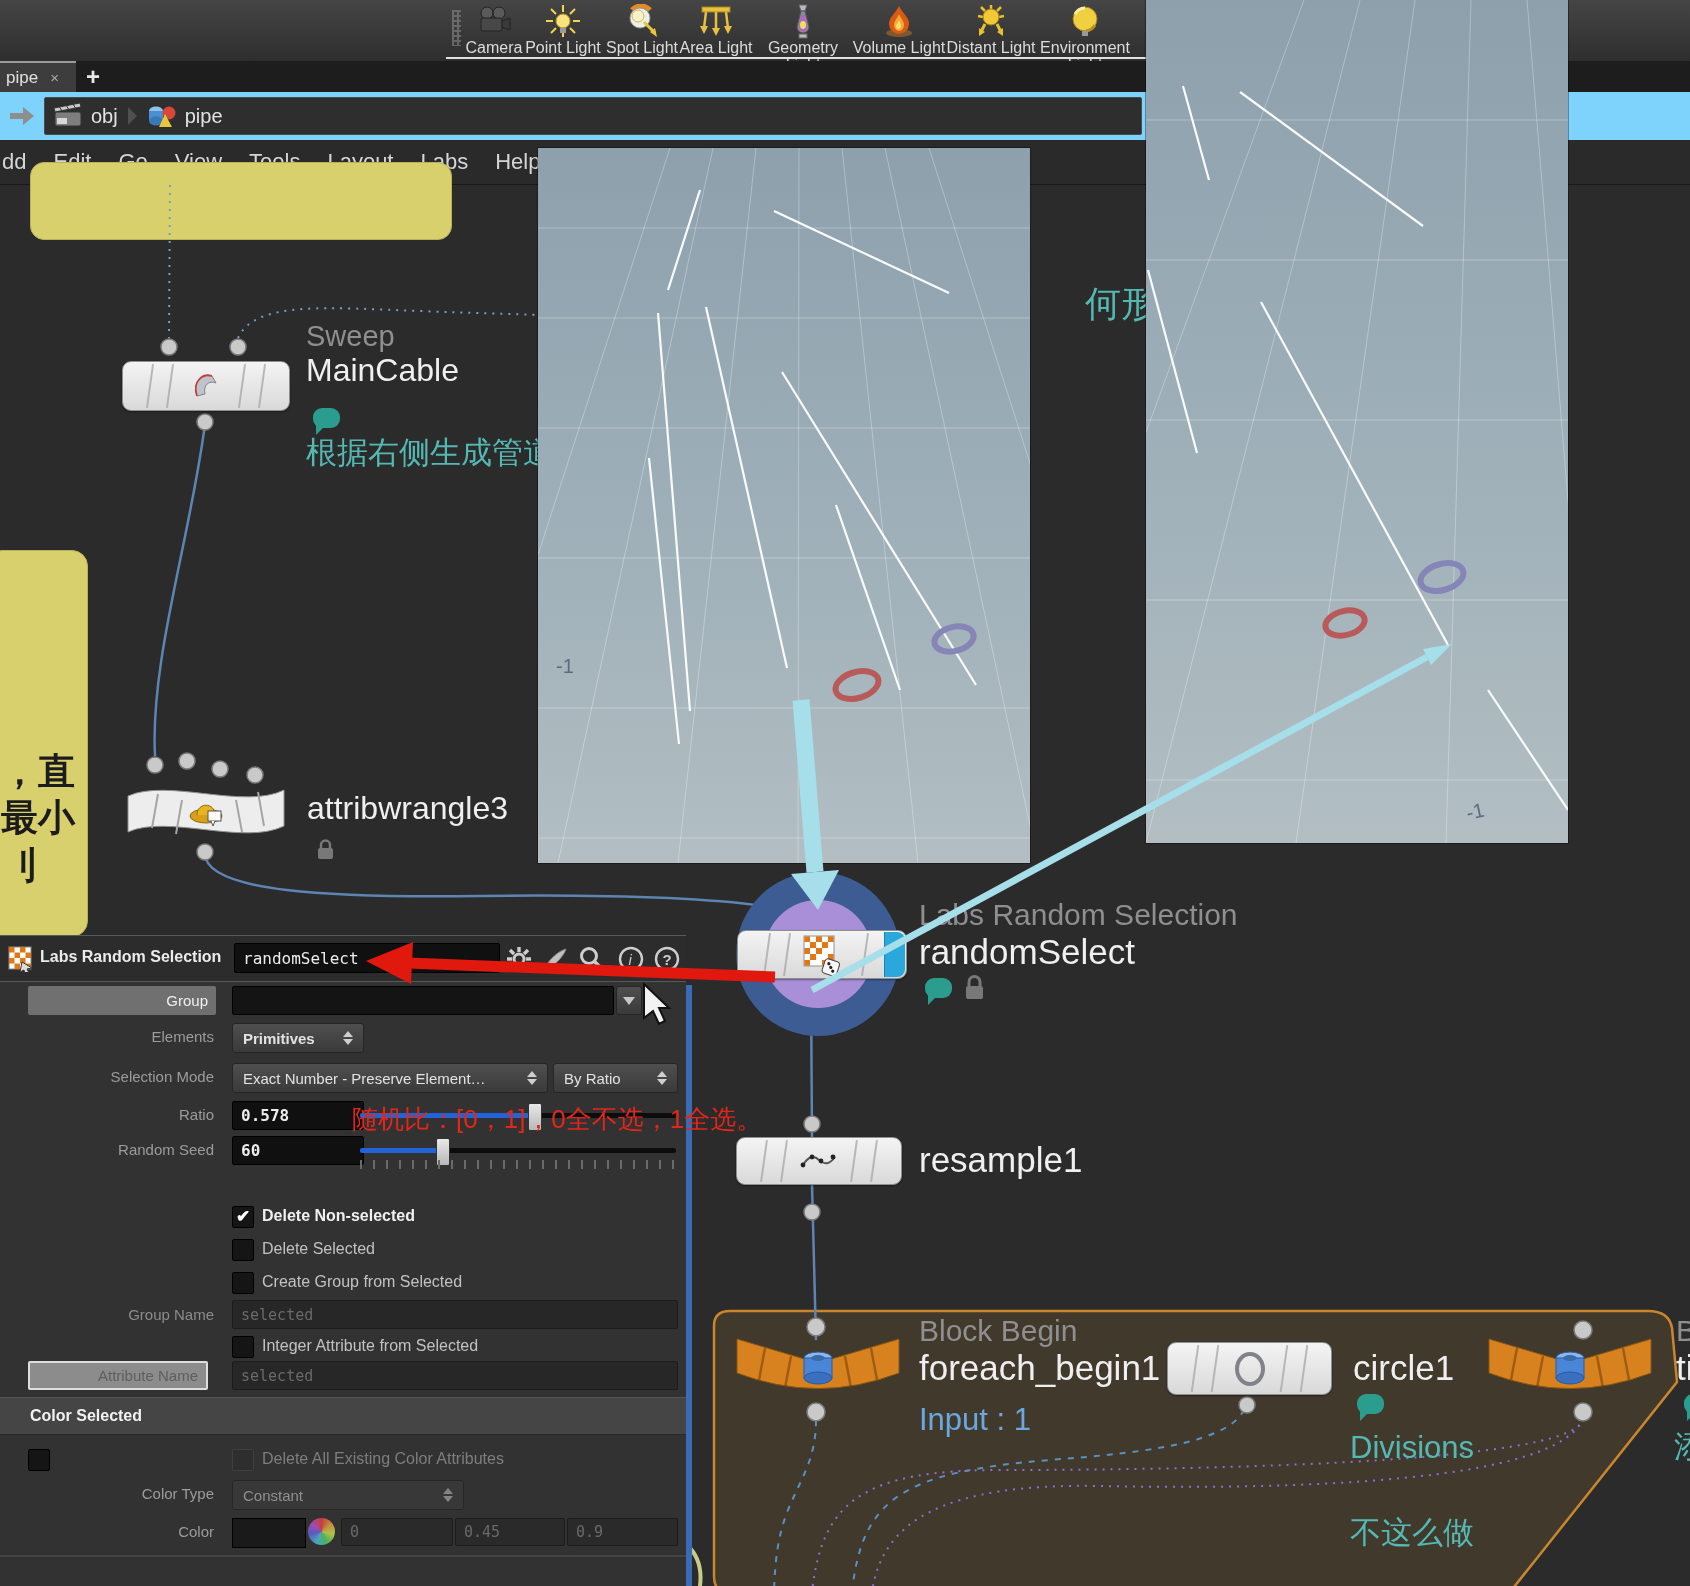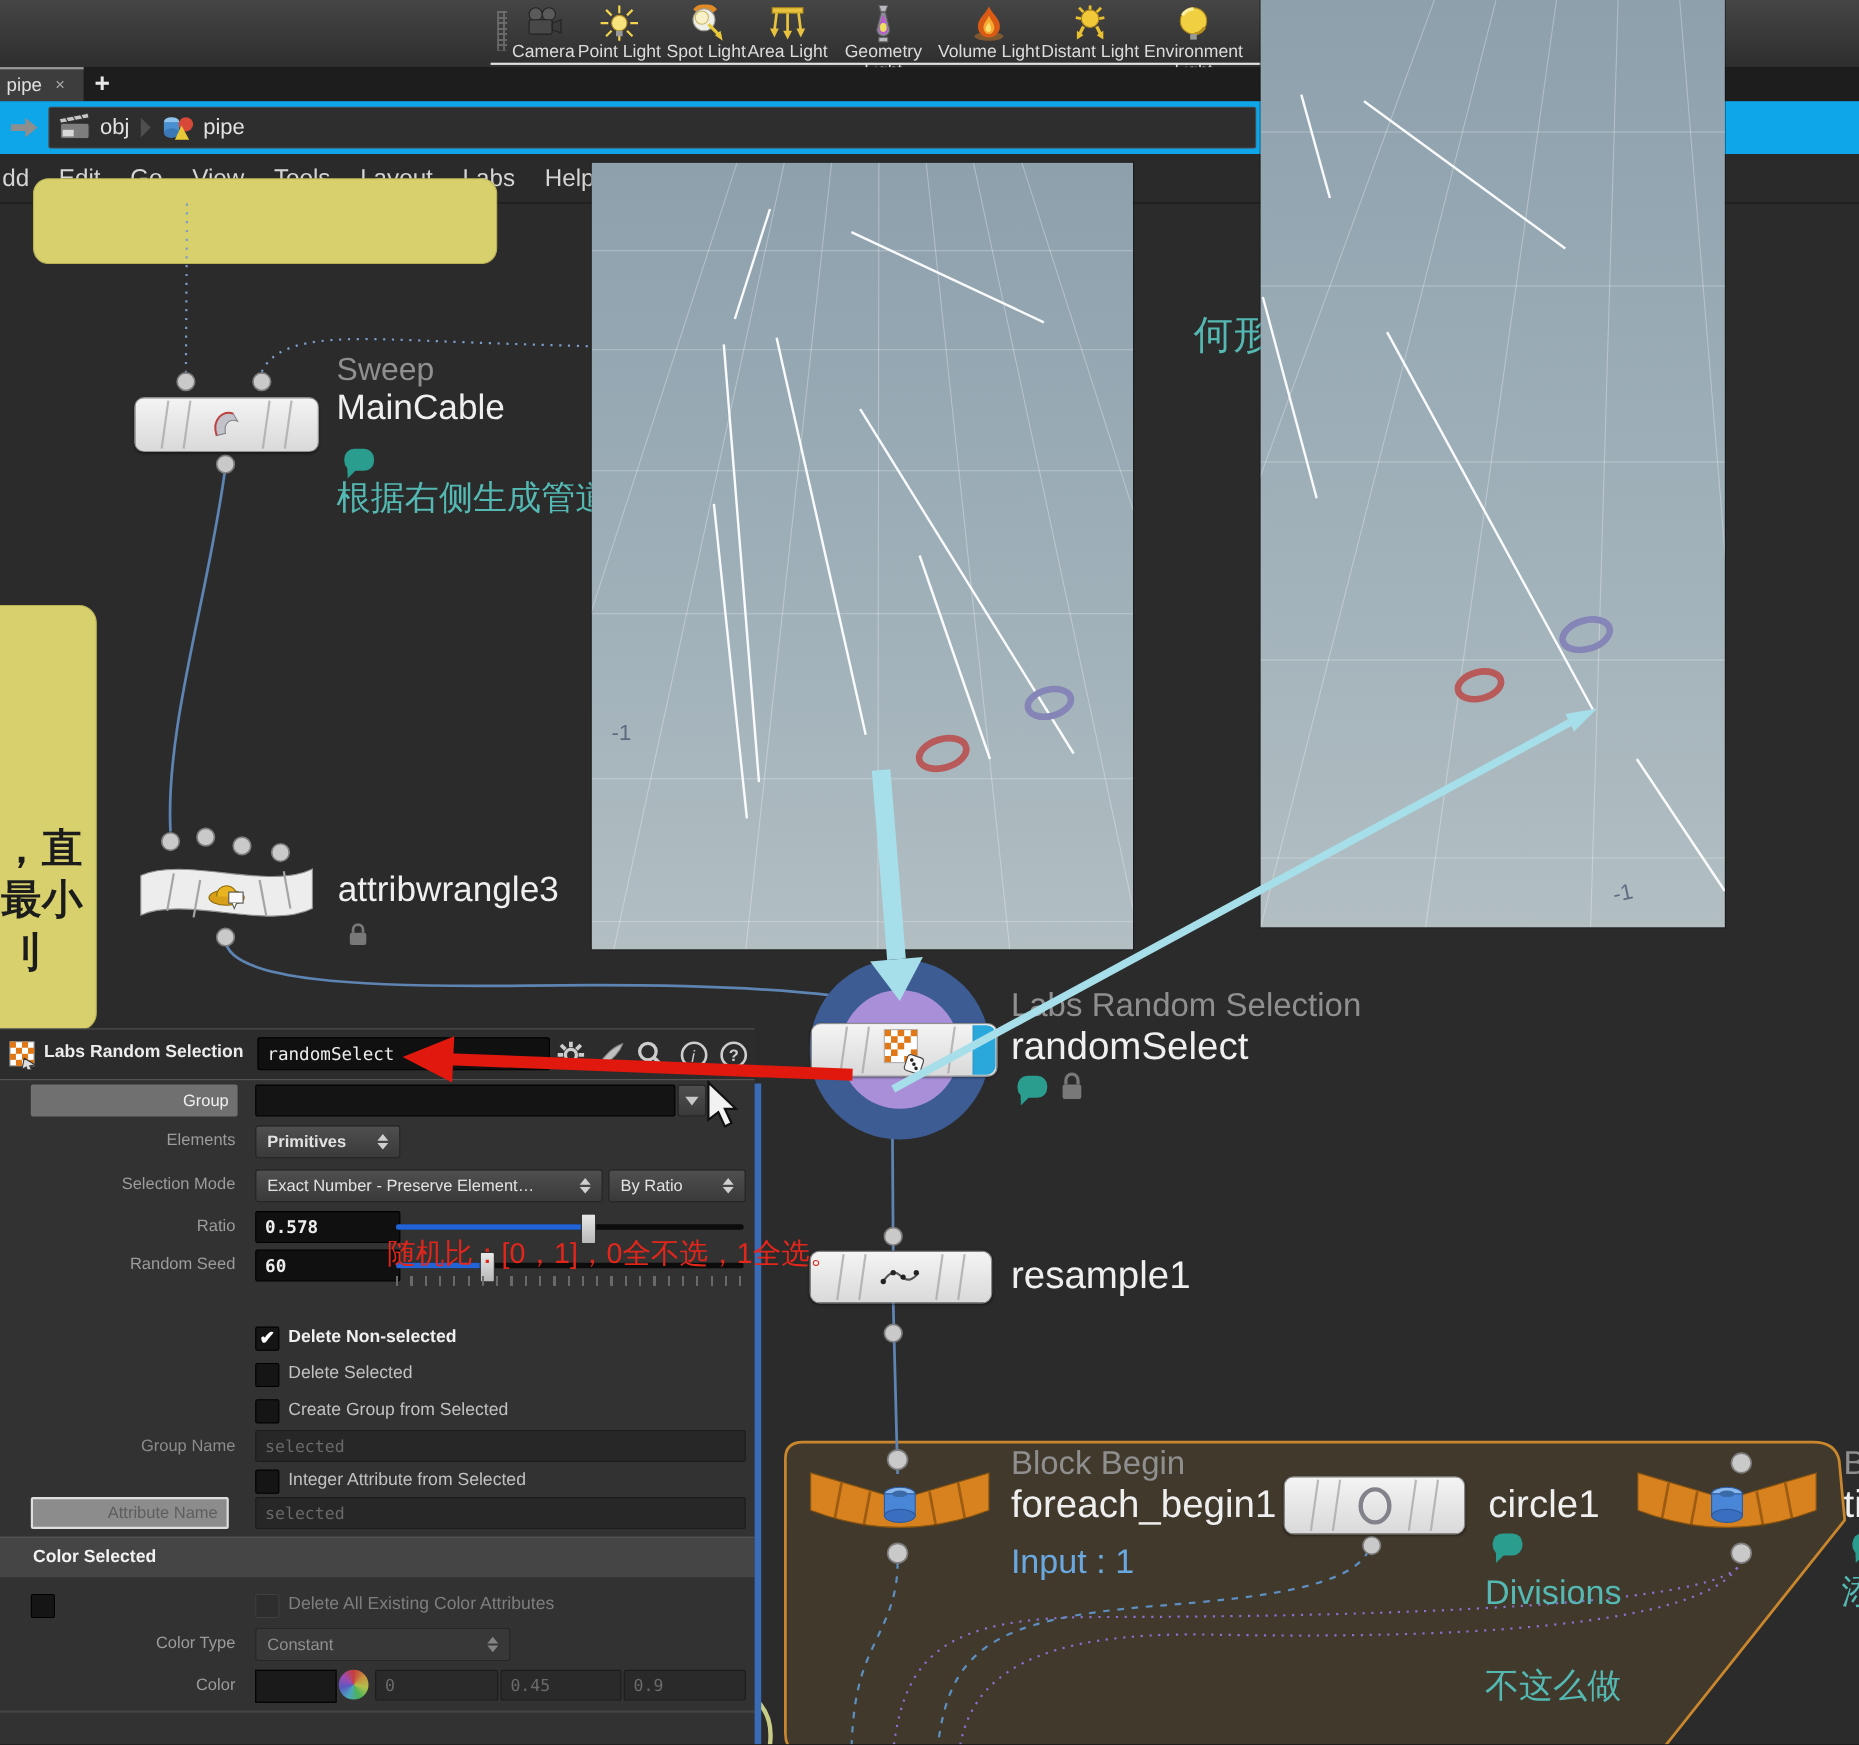--- a/index.html
+++ b/index.html
@@ -10,21 +10,21 @@
   .tool{position:absolute;top:3px;width:96px;display:flex;flex-direction:column;align-items:center;color:#dcdcdc;font-size:16px;line-height:17px;text-align:center;cursor:default;}
   .tool .glyph{height:36px;display:flex;align-items:center;}
   .shelf-handle{position:absolute;left:452px;top:10px;width:9px;height:36px;background:repeating-linear-gradient(#888 0 2px,transparent 2px 5px),repeating-linear-gradient(90deg,#888 0 2px,transparent 2px 5px);opacity:.6;}
   #shelf-underline{left:446px;top:57px;width:700px;height:2px;background:#e0e0e0;z-index:1;}
   
   #tabbar{left:0;top:61px;width:1690px;height:31px;background:#1d1d1d;z-index:1;}
   .tab{position:absolute;left:0;top:0;width:76px;height:31px;background:#3d3d3d;border-top:2px solid #9a9a9a;color:#e0e0e0;font-size:17px;display:flex;align-items:center;padding:0 6px;box-sizing:border-box;}
   .tab .x{margin-left:12px;color:#aaa;font-size:15px;}
   .newtab{position:absolute;left:86px;top:2px;color:#e8e8e8;font-size:24px;font-weight:bold;}
   
-  #pathbar{left:0;top:92px;width:1690px;height:48px;background:#0ea5e9;z-index:1;}
+  #pathbar{left:0;top:92px;width:1690px;height:48px;background:#7dd3fc;z-index:1;}
   #pathfield{position:absolute;left:44px;top:5px;width:1096px;height:36px;background:#2e2e2e;border:1px solid #4a4a4a;border-radius:2px;display:flex;align-items:center;color:#e2e2e2;font-size:20px;}
   .crumb-sep{width:0;height:0;border-left:9px solid #4f4f4f;border-top:9px solid transparent;border-bottom:9px solid transparent;margin:0 10px;}
   
   #menubar{left:0;top:140px;width:1690px;height:45px;background:#2a2a2a;border-bottom:1px solid #191919;display:flex;align-items:center;gap:27px;color:#d5d5d5;font-size:22px;padding-left:2px;z-index:1;box-sizing:border-box;}
   
   #network{left:0;top:0;width:1690px;height:1586px;z-index:2;}
   .sticky{position:absolute;background:#d8d06d;border:1px solid #b9b257;}
   .node{position:absolute;background:linear-gradient(#f4f4f4,#d9d9d9);border:1px solid #8f8f8f;border-radius:9px;display:flex;align-items:center;justify-content:center;box-shadow:0 1px 2px rgba(0,0,0,.4);}
   .slash{position:absolute;top:2px;bottom:2px;width:2px;background:#a5a5a5;transform:rotate(8deg);opacity:.75;}
   .ntype{position:absolute;color:#8f8f8f;font-size:30px;white-space:nowrap;}
@@ -617,21 +617,21 @@
     <div style="position:absolute;left:232px;top:582px;width:72px;height:28px;background:#1a1a1a;border:1px solid #000;"></div>
     <div style="position:absolute;left:308px;top:582px;width:27px;height:27px;border-radius:50%;background:conic-gradient(#e04040,#e0a040,#c8d850,#50c860,#50b8d8,#6060d8,#b050c8,#e04040);opacity:.85;"></div>
     <div class="pfield dim" style="left:341px;top:582px;width:112px;height:28px;background:#2a2a2a;border-color:#1c1c1c;">0</div>
     <div class="pfield dim" style="left:455px;top:582px;width:110px;height:28px;background:#2a2a2a;border-color:#1c1c1c;">0.45</div>
     <div class="pfield dim" style="left:567px;top:582px;width:111px;height:28px;background:#2a2a2a;border-color:#1c1c1c;">0.9</div>
 
     <div style="position:absolute;left:0;top:619px;width:686px;height:2px;background:#444;"></div>
   </div>
   <div class="abs" id="accent"></div>
 
-  <div class="redtext" style="left:352px;top:1102px;margin-top:20px;">随机比：[0，1]，0全不选，1全选。</div>
+  <div class="redtext" style="left:352px;top:1102px;">随机比：[0，1]，0全不选，1全选。</div>
   <svg class="topsvg" width="1690" height="1586">
     <line x1="775" y1="977" x2="408" y2="963" stroke="#e0180e" stroke-width="11"></line>
     <polygon points="366,961 413,942 411,984" fill="#e0180e"></polygon>
   </svg>
 
   <svg class="cursvg" style="left:642px;top:982px;" width="34" height="46">
     <polygon points="2,2 2,36 11,29 17,42 23,39 17,26 27,26" fill="#f2f2f2" stroke="#111" stroke-width="2"></polygon>
   </svg>
 
 </div>

